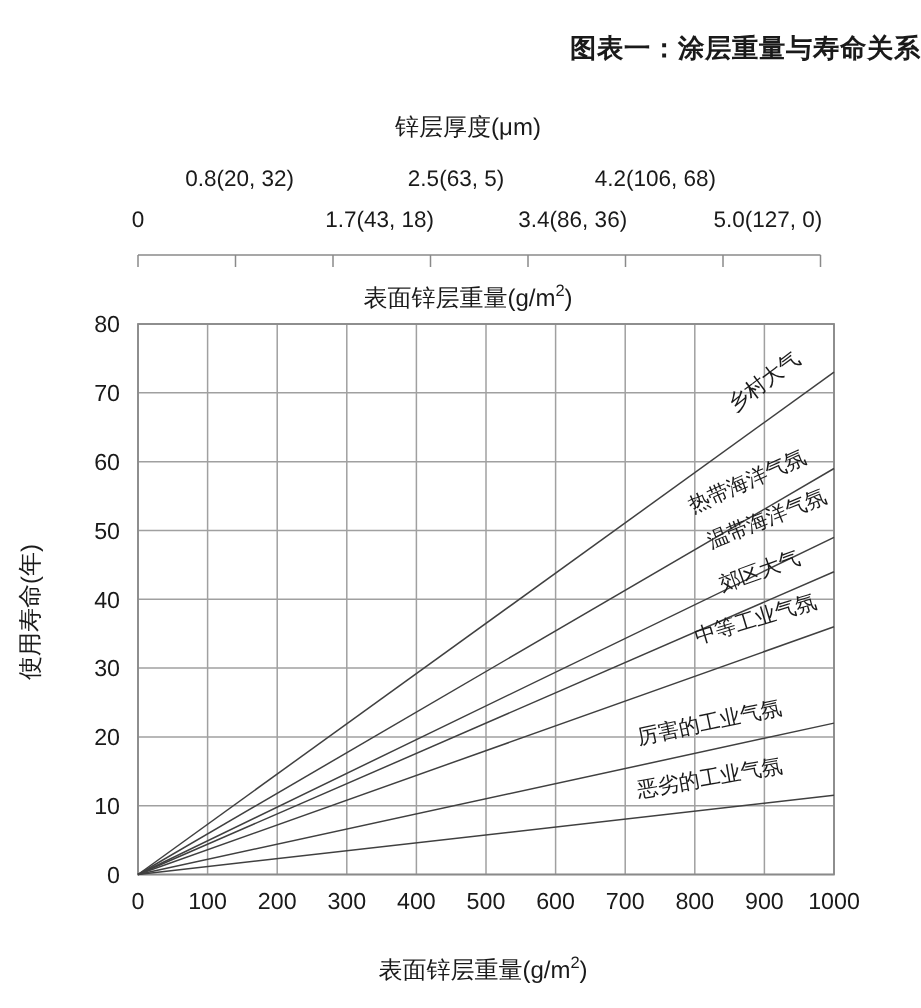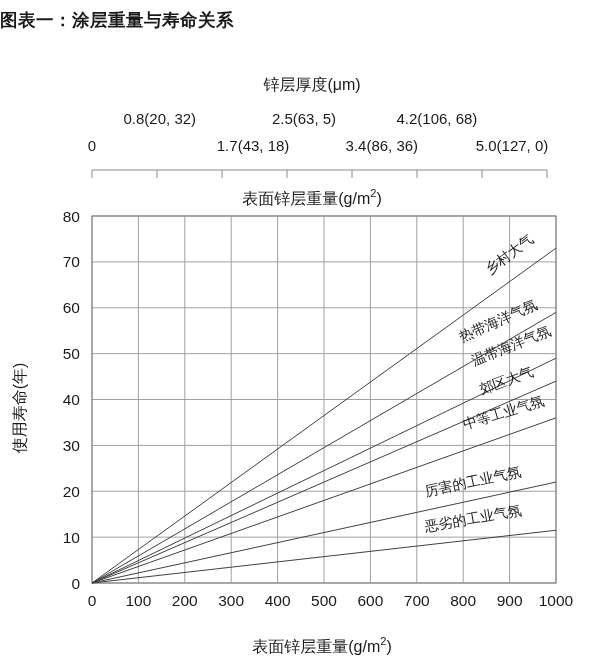--- a/index.html
+++ b/index.html
@@ -2,21 +2,21 @@
 <html><head>
 <meta charset="utf-8">
 <style>
   html,body{margin:0;padding:0;background:#ffffff;}
   body{
     width:614px;height:672px;position:relative;overflow:hidden;
     font-family:"Liberation Sans","DejaVu Sans",sans-serif;
     color:#1a1a1a;
   }
   .chart-title{
-    position:absolute;top:8px;left:0;width:614px;text-align:left;
+    position:absolute;top:20px;left:0;width:614px;text-align:right;
     font-size:17.5px;font-weight:bold;letter-spacing:.5px;
   }
   svg{position:absolute;top:0;left:0;}
 </style>
 </head>
 <body>
 
 <div class="chart-title">图表一：涂层重量与寿命关系</div>
 
 <svg id="chart" width="614" height="672" viewBox="0 0 614 672">

